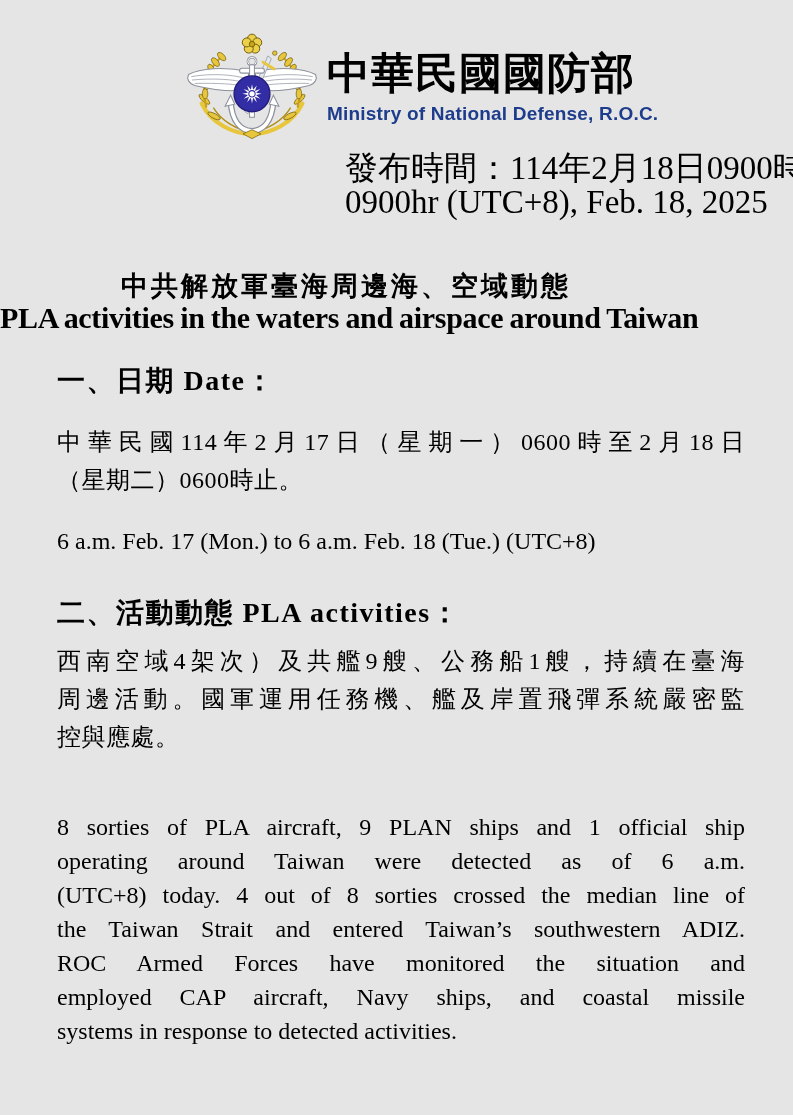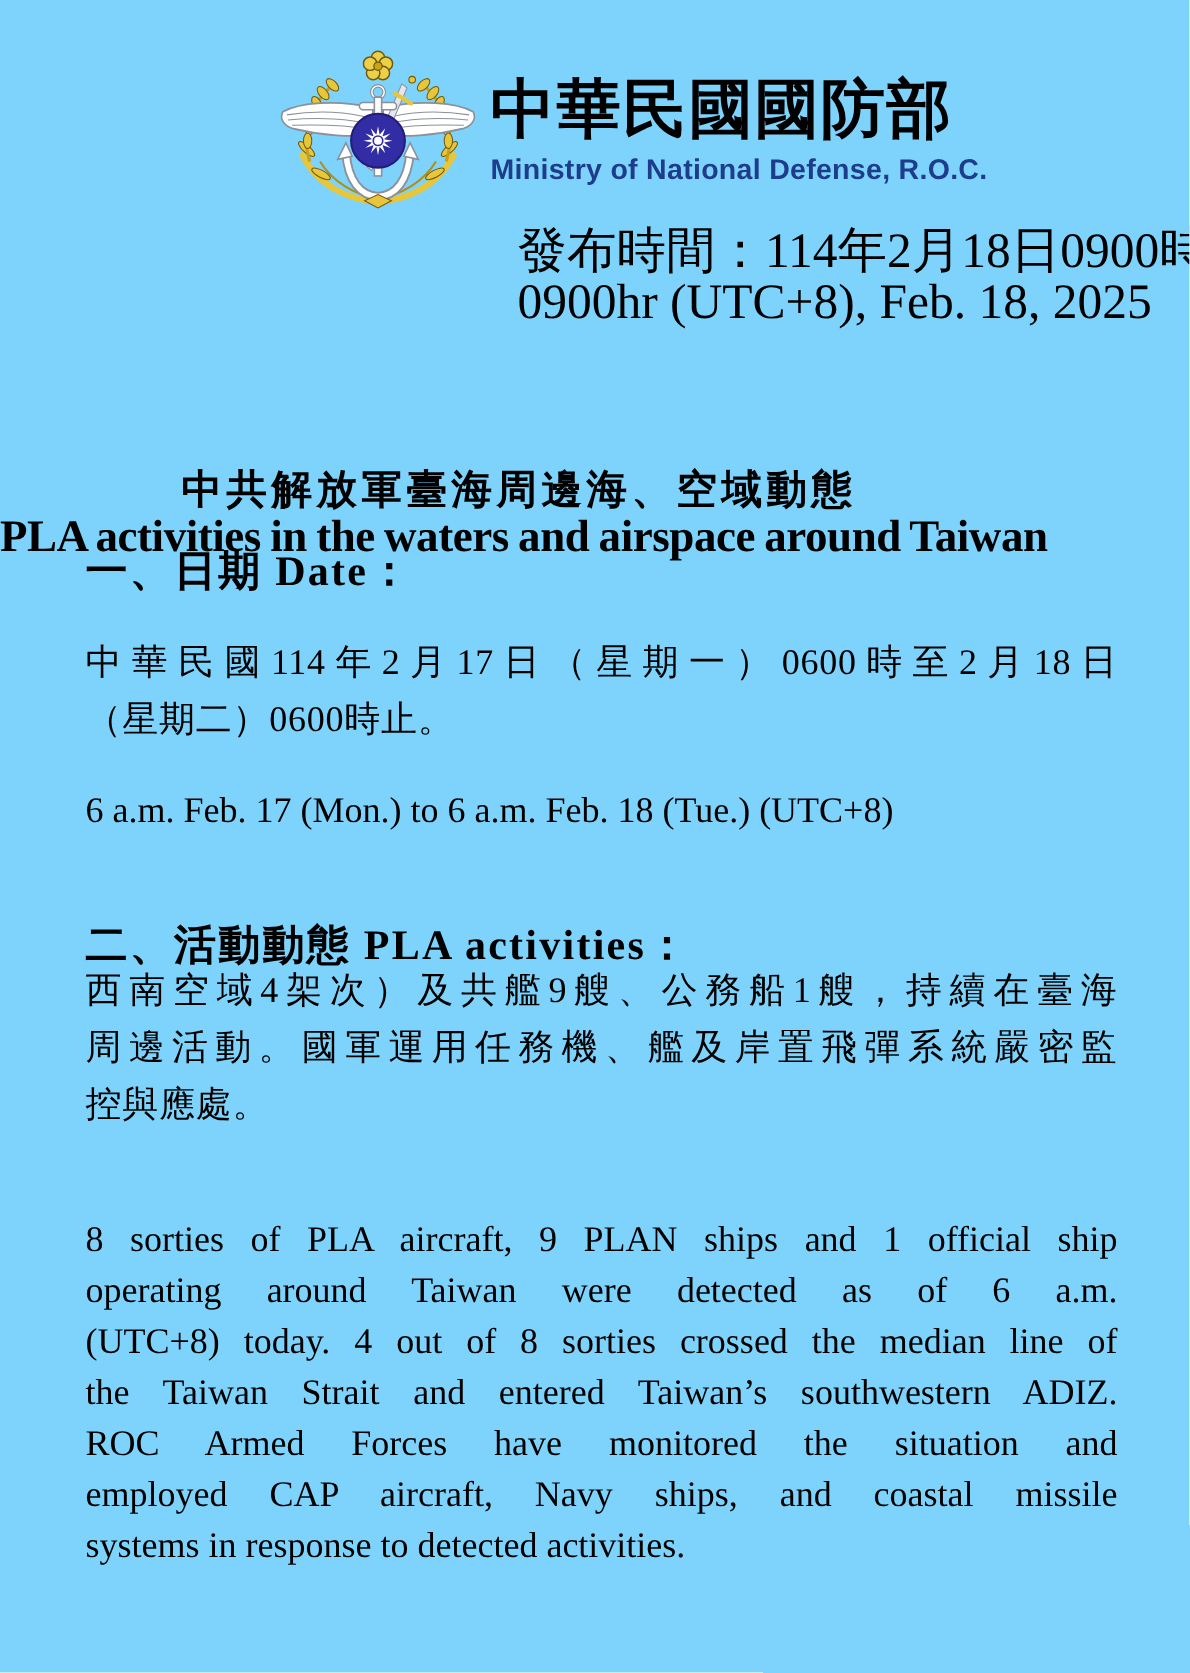--- a/index.html
+++ b/index.html
@@ -1,42 +1,42 @@
 <!DOCTYPE html>
 <html><head>
 <meta charset="utf-8">
 <title>MND Press Release</title>
 <style>
   html,body{margin:0;padding:0;background:#ffffff;}
   .page{
-    position:relative;width:793px;height:1115px;background:#7dd3fc;overflow:hidden;
+    position:relative;width:793px;height:1115px;background:#e5e5e5;overflow:hidden;
     font-family:"Liberation Serif","DejaVu Serif",serif;color:#000000;
   }
   .page > div, .page > svg{position:absolute;}
 
   .emblem{left:183px;top:30px;width:138px;height:118px;}
 
   .org{left:327px;top:50px;}
   .org-zh{font-size:43px;font-weight:bold;letter-spacing:1px;line-height:1.12;white-space:nowrap;}
   .org-en{
     font-family:"Liberation Sans","DejaVu Sans",sans-serif;
     font-size:19px;font-weight:bold;color:#1e3c8c;letter-spacing:0.2px;
     margin-top:5px;white-space:nowrap;
   }
 
   .release{left:345px;top:151px;font-size:33px;line-height:34px;}
   .release .line{white-space:nowrap;}
 
-  .doc-title{left:0;top:269px;width:692px;text-align:center;margin-top:40px;}
+  .doc-title{left:0;top:269px;width:692px;text-align:center;}
   .title-zh{font-size:27px;font-weight:bold;letter-spacing:3px;line-height:34px;white-space:nowrap;}
   .title-en{font-size:30px;font-weight:bold;letter-spacing:-0.3px;word-spacing:-1px;line-height:30px;white-space:nowrap;}
 
   .heading{left:57px;font-size:28px;font-weight:bold;letter-spacing:1.5px;white-space:nowrap;}
   .h1{top:362px;}
-  .h2{top:611px;text-align:center;}
+  .h2{top:594px;text-align:center;}
 
   .par{left:57px;width:688px;font-size:24px;}
   .par .line{white-space:nowrap;}
   .zh{line-height:38px;letter-spacing:0.5px;}
   .en{line-height:34px;}
   .p1{top:423px;}
   .p2{top:524px;}
   .p3{top:642px;}
   .p4{top:810px;}
 

